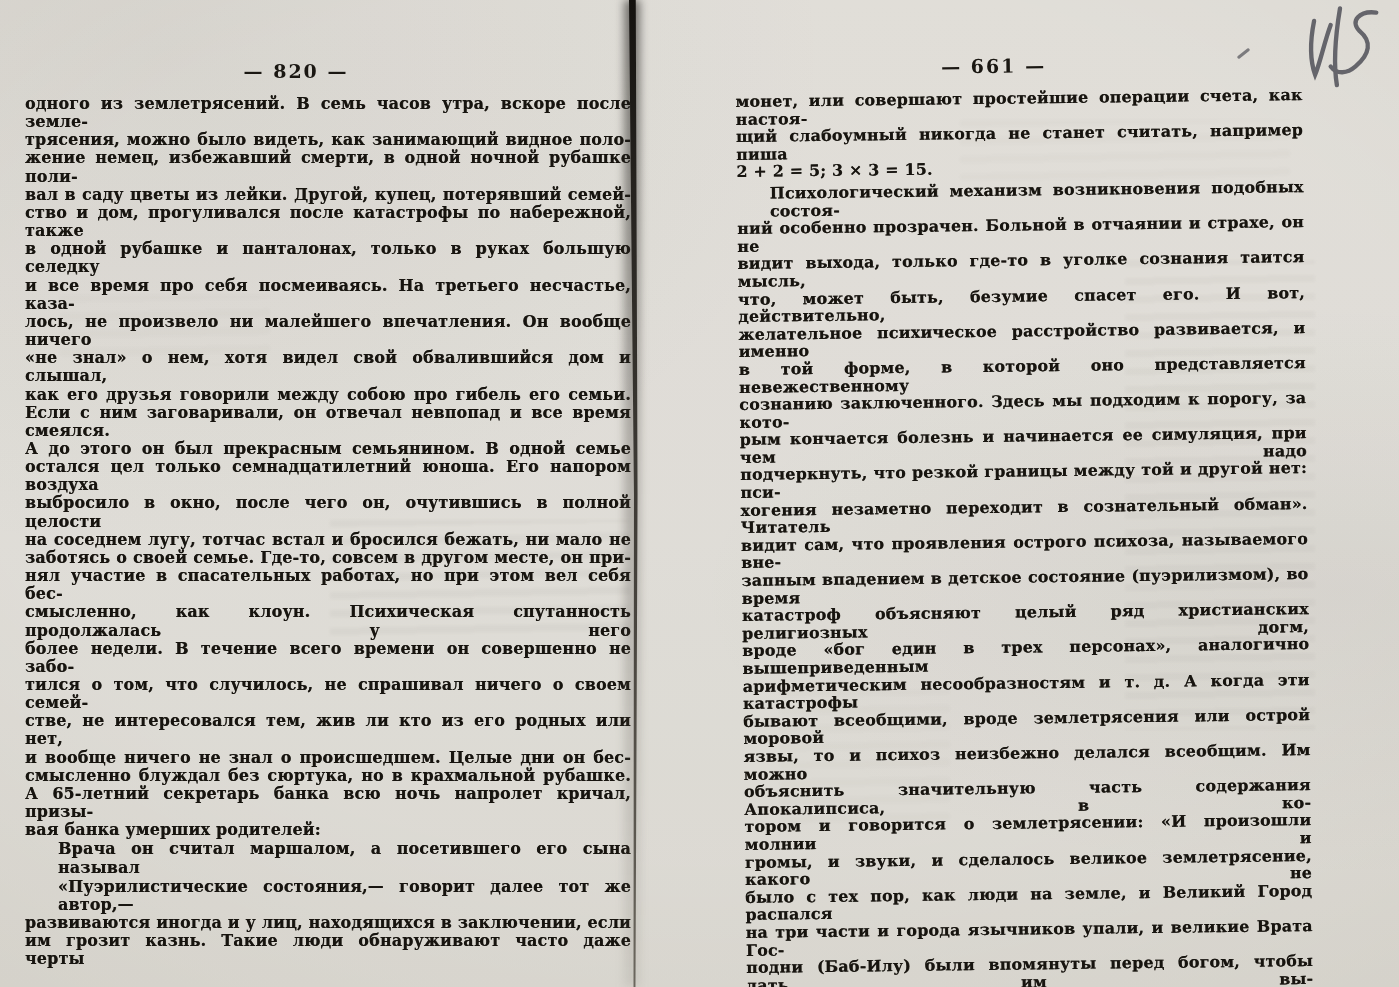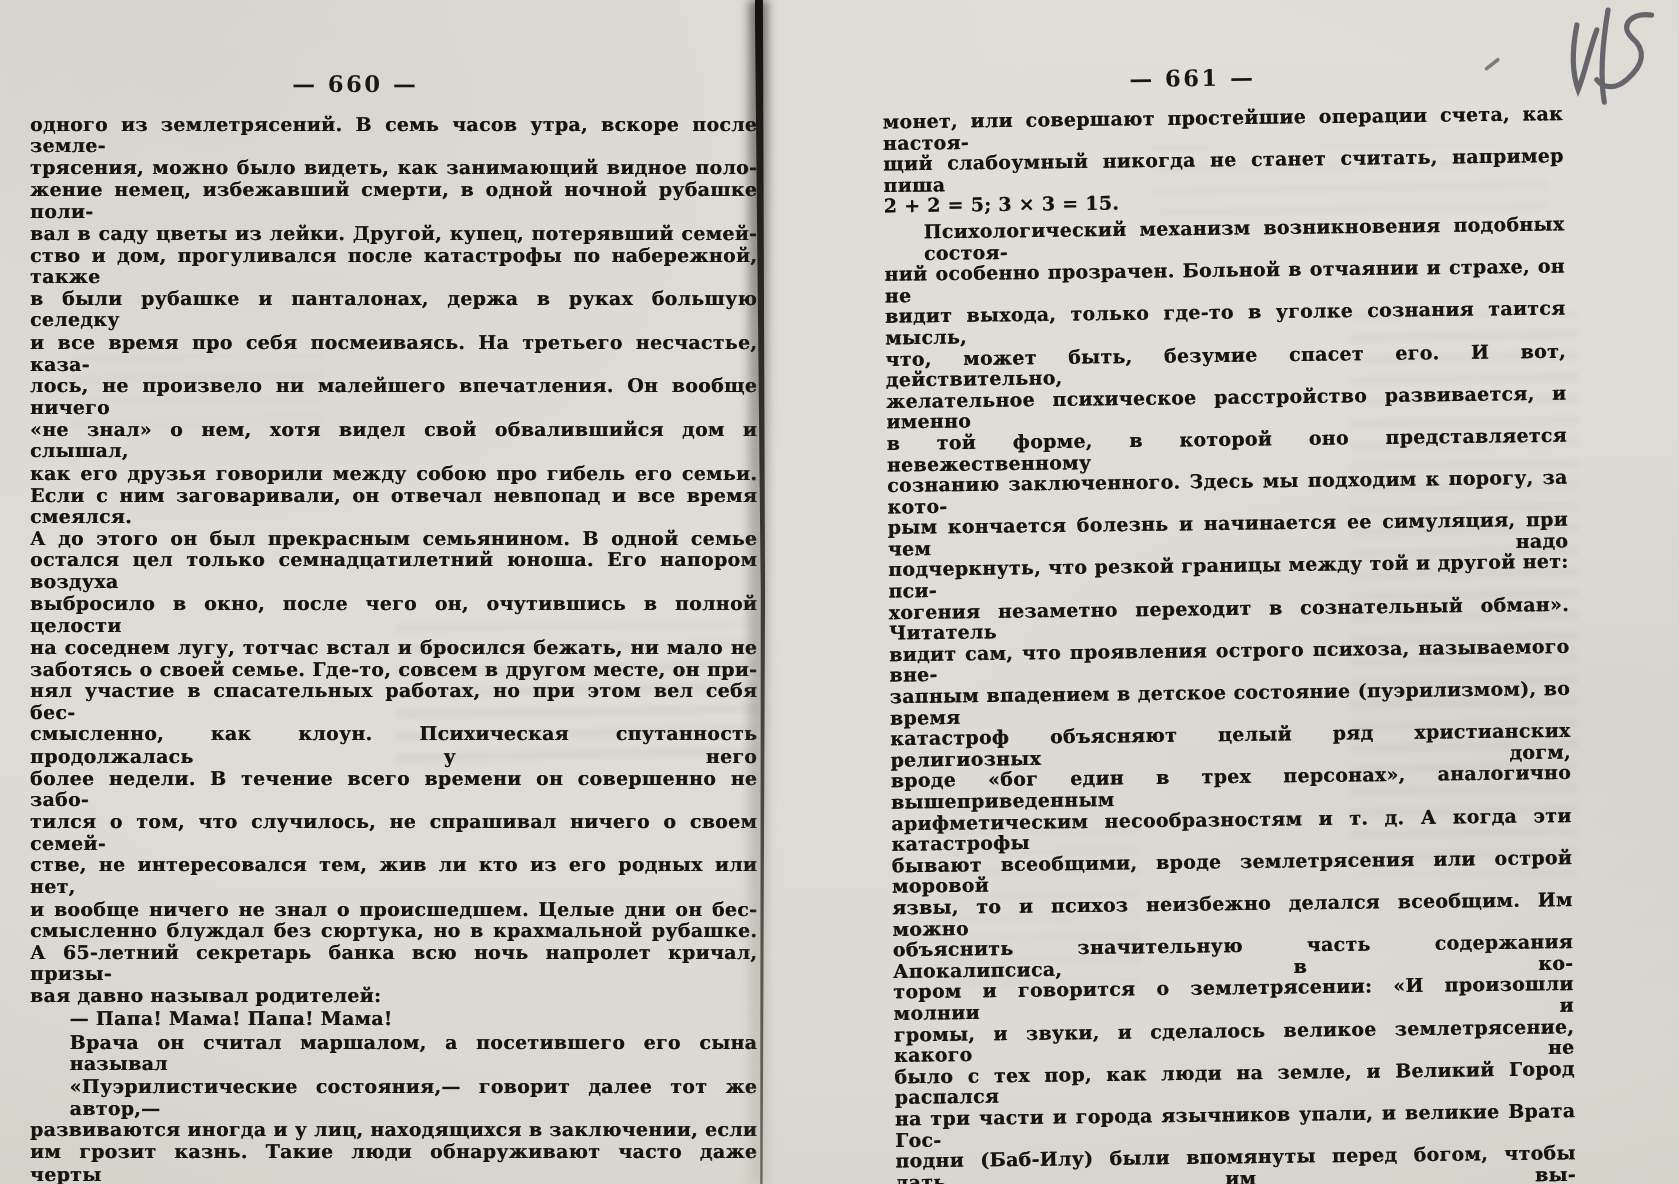--- a/index.html
+++ b/index.html
@@ -75,51 +75,48 @@
 
 <div id="scan">
 
   <div class="bleed" id="bleed-1"></div>
   <div class="bleed" id="bleed-2"></div>
   <div class="bleed" id="bleed-3"></div>
   <div class="bleed" id="bleed-4"></div>
   <div class="bleed" id="bleed-5"></div>
 
   <div class="page page-left">
-    <div class="page-header">— 660 —</div>
+    <div class="page-header">— 820 —</div>
     <div class="page-body">
         <div class="para">
           <div class="line first">одного из землетрясений. В семь часов утра, вскоре после земле-</div>
           <div class="line">трясения, можно было видеть, как занимающий видное поло-</div>
           <div class="line">жение немец, избежавший смерти, в одной ночной рубашке поли-</div>
           <div class="line">вал в саду цветы из лейки. Другой, купец, потерявший семей-</div>
           <div class="line">ство и дом, прогуливался после катастрофы по набережной, также</div>
-          <div class="line">в были рубашке и панталонах, держа в руках большую селедку</div>
+          <div class="line">в одной рубашке и панталонах, только в руках большую селедку</div>
           <div class="line">и все время про себя посмеиваясь. На третьего несчастье, каза-</div>
           <div class="line">лось, не произвело ни малейшего впечатления. Он вообще ничего</div>
           <div class="line">«не знал» о нем, хотя видел свой обвалившийся дом и слышал,</div>
           <div class="line">как его друзья говорили между собою про гибель его семьи.</div>
           <div class="line">Если с ним заговаривали, он отвечал невпопад и все время смеялся.</div>
           <div class="line">А до этого он был прекрасным семьянином. В одной семье</div>
           <div class="line">остался цел только семнадцатилетний юноша. Его напором воздуха</div>
           <div class="line">выбросило в окно, после чего он, очутившись в полной целости</div>
           <div class="line">на соседнем лугу, тотчас встал и бросился бежать, ни мало не</div>
           <div class="line">заботясь о своей семье. Где-то, совсем в другом месте, он при-</div>
           <div class="line">нял участие в спасательных работах, но при этом вел себя бес-</div>
           <div class="line">смысленно, как клоун. Психическая спутанность продолжалась у него</div>
           <div class="line">более недели. В течение всего времени он совершенно не забо-</div>
           <div class="line">тился о том, что случилось, не спрашивал ничего о своем семей-</div>
           <div class="line">стве, не интересовался тем, жив ли кто из его родных или нет,</div>
           <div class="line">и вообще ничего не знал о происшедшем. Целые дни он бес-</div>
           <div class="line">смысленно блуждал без сюртука, но в крахмальной рубашке.</div>
           <div class="line">А 65-летний секретарь банка всю ночь напролет кричал, призы-</div>
-          <div class="line last">вая давно называл родителей:</div>
-        </div>
-        <div class="para indent">
-          <div class="line first last">— Папа! Мама! Папа! Мама!</div>
+          <div class="line last">вая банка умерших родителей:</div>
         </div>
         <div class="para indent">
           <div class="line first">Врача он считал маршалом, а посетившего его сына называл</div>
         </div>
         <div class="para indent">
           <div class="line first">«Пуэрилистические состояния,— говорит далее тот же автор,—</div>
           <div class="line">развиваются иногда и у лиц, находящихся в заключении, если</div>
           <div class="line">им грозит казнь. Такие люди обнаруживают часто даже черты</div>
         </div>
       </div>

